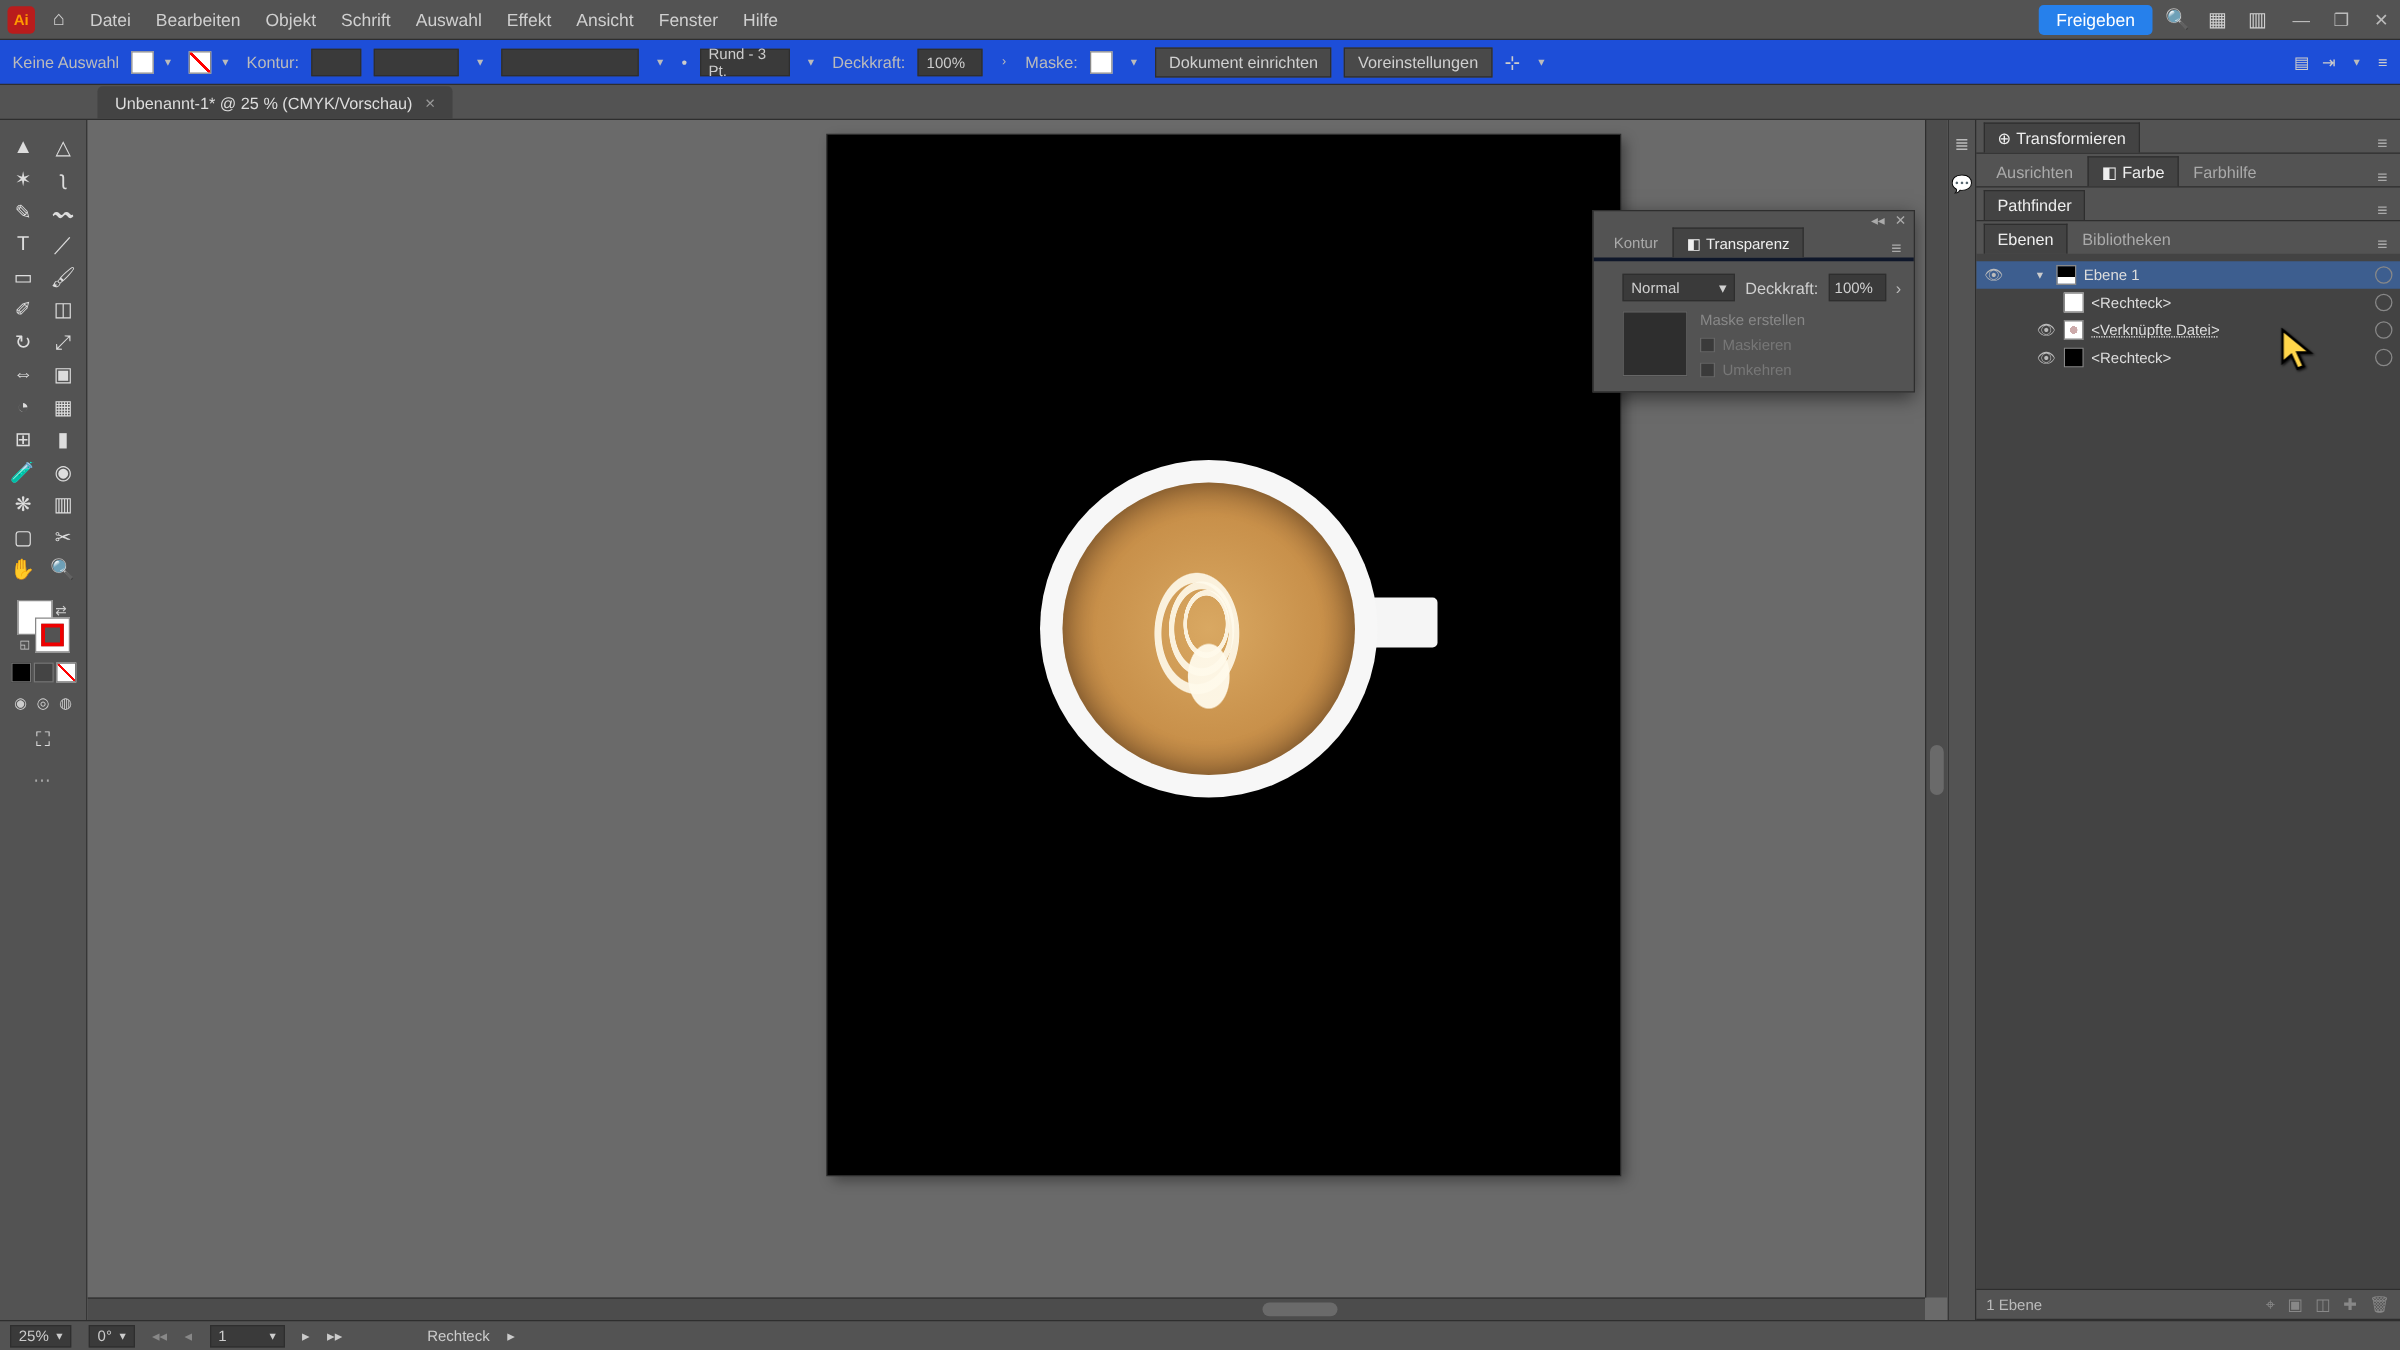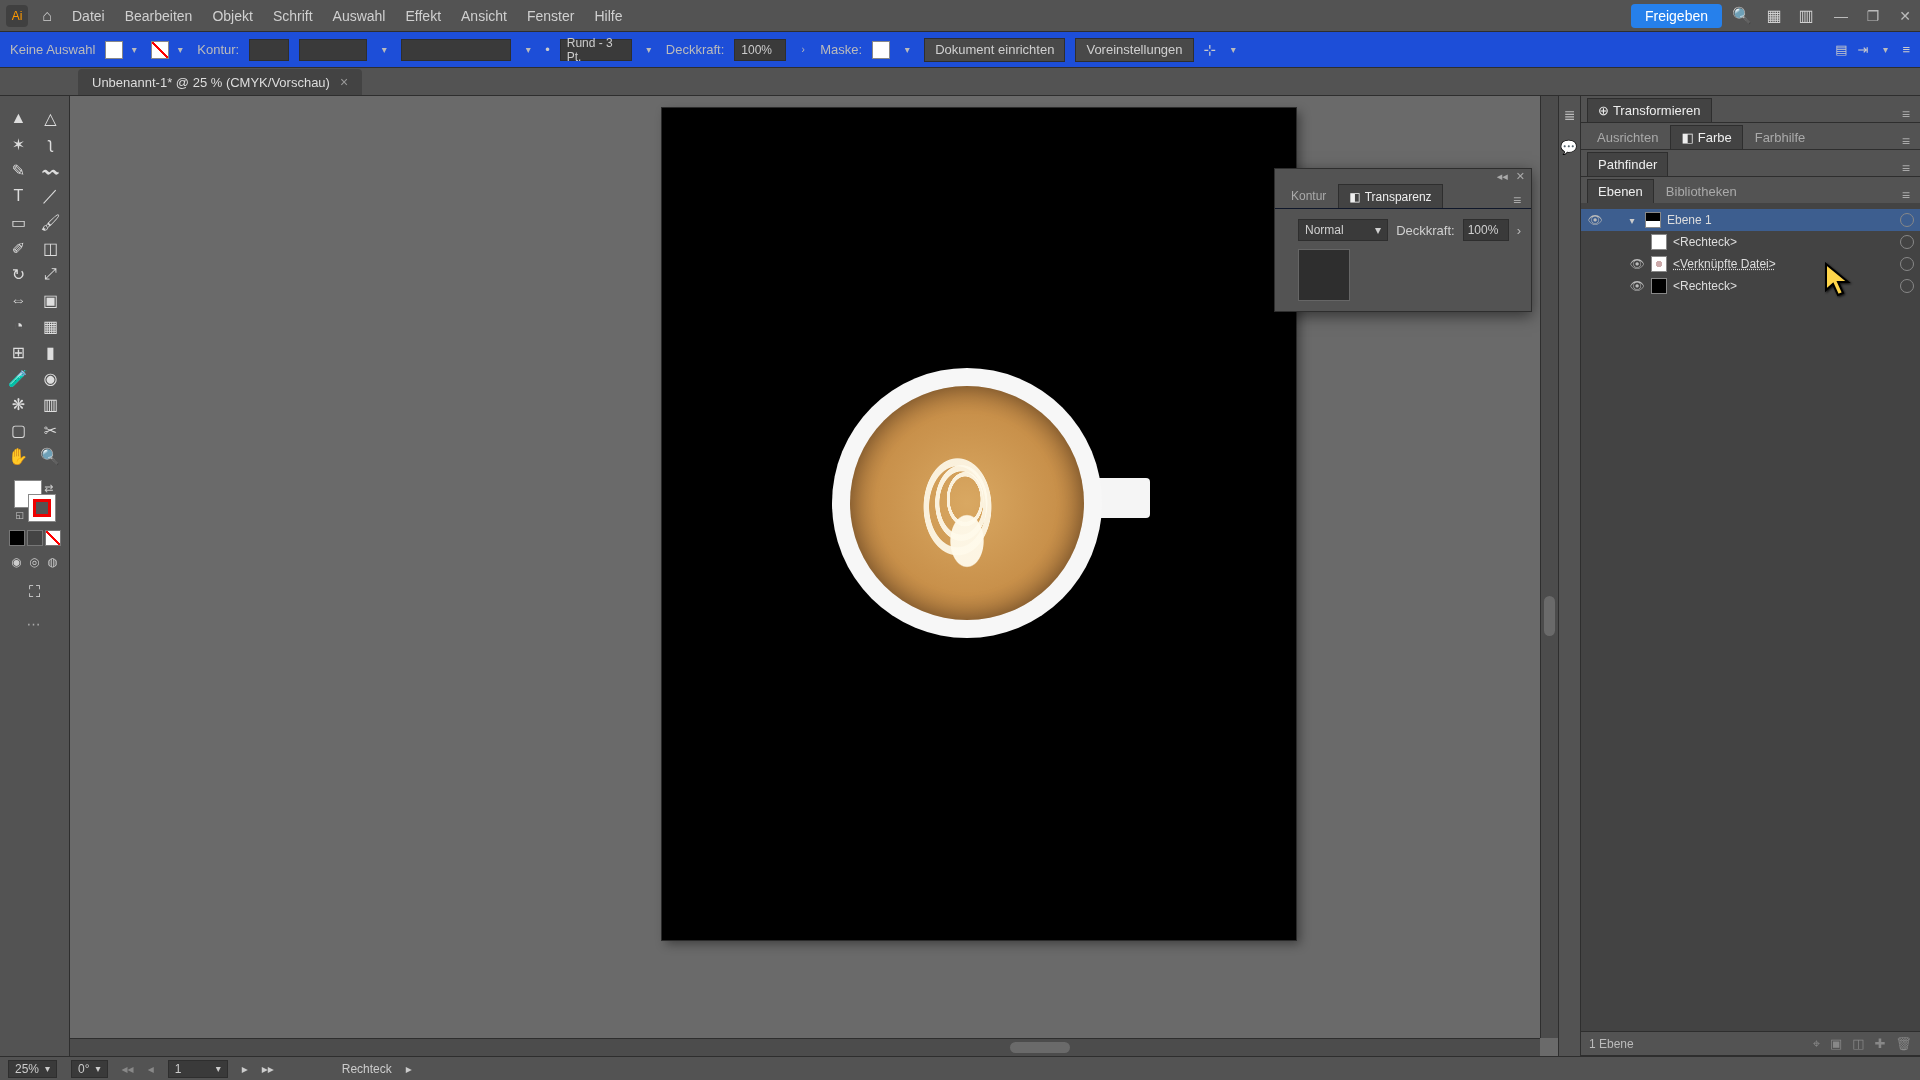--- a/index.html
+++ b/index.html
@@ -1,20 +1,20 @@
 <!DOCTYPE html>
 <html><head>
 <meta charset="utf-8">
 <style>
 * { margin: 0; padding: 0; box-sizing: border-box; font-family: "Segoe UI", Arial, sans-serif; user-select: none; }
 body { width: 1920px; height: 1080px; background: #535353; overflow: hidden; color: #d0d0d0; font-size: 14px; }
 
 
 #menubar { display: flex; align-items: center; height: 32px; background: #535353; border-bottom: 1px solid #2e2e2e; padding: 0 6px; gap: 8px; }
-#menubar .app-icon { width: 22px; height: 22px; background: #404040; border-radius: 4px; display: flex; align-items: center; justify-content: center; color: #ff9a00; font-weight: 400; font-size: 12px; }
+#menubar .app-icon { width: 22px; height: 22px; background: #b91c1c; border-radius: 4px; display: flex; align-items: center; justify-content: center; color: #ff9a00; font-weight: 700; font-size: 12px; }
 #menubar .home-icon { width: 22px; height: 22px; display:flex; align-items:center; justify-content:center; color:#d0d0d0; font-size:16px; }
 #menubar .menu-item { color: #d0d0d0; padding: 4px 6px; font-size: 14px; }
 #menubar .spacer { flex: 1; }
 #menubar .share-btn { background: #2680eb; color: #fff; padding: 4px 14px; border-radius: 4px; font-size: 14px; }
 #menubar .icon-btn { width: 24px; height: 24px; display:flex; align-items:center; justify-content:center; color:#d0d0d0; font-size:16px; }
 #menubar .wctrl { width:18px; height:18px; display:flex; align-items:center; justify-content:center; color:#bbb; font-size:14px; margin-left:6px; }
 
 
 #controlbar { display:flex; align-items:center; height:36px; background:#1d4ed8; border-bottom:1px solid #2e2e2e; padding:0 10px; gap:10px; font-size:13px; }
 #controlbar .swatch { width:18px; height:18px; border:1px solid #888; }
@@ -70,21 +70,21 @@
   radial-gradient(ellipse 38px 56px  at 49% 48%, transparent 40%, rgba(255,250,235,.9) 41%, rgba(255,250,235,.9) 48%, transparent 49%);
 }
 .scrollbar-h { position:absolute; left:0; right:18px; bottom:0; height:18px; background:#4c4c4c; border-top:1px solid #2e2e2e; }
 .scrollbar-v { position:absolute; top:0; bottom:18px; right:0; width:18px; background:#4c4c4c; border-left:1px solid #2e2e2e; }
 .scrollbar-v .thumb { position:absolute; left:3px; right:3px; top:500px; height:40px; background:#6a6a6a; border-radius:6px; }
 .scrollbar-h .thumb { position:absolute; top:3px; bottom:3px; left:940px; width:60px; background:#6a6a6a; border-radius:6px; }
 
 
 #transp-panel { position:absolute; right:26px; top:72px; width:258px; background:#535353; border:1px solid #2e2e2e; box-shadow:0 4px 14px rgba(0,0,0,.5); font-size:13px; }
 #transp-panel .hdr { display:flex; align-items:center; height:14px; justify-content:flex-end; gap:8px; padding:0 6px; color:#aaa; font-size:11px; }
-#transp-panel .tabs { display:flex; height:26px; border-bottom:1px solid #0f172a; align-items:flex-end; padding:0 6px; gap:2px; }
+#transp-panel .tabs { display:flex; height:26px; border-bottom:3px solid #0f172a; align-items:flex-end; padding:0 6px; gap:2px; }
 #transp-panel .tab { height:24px; padding:0 10px; display:flex; align-items:center; color:#aaa; font-size:12px; }
 #transp-panel .tab.active { background:#434343; color:#eee; border:1px solid #2e2e2e; border-bottom:none; }
 #transp-panel .body { padding:10px; display:flex; flex-direction:column; gap:8px;margin-left:13px; }
 #transp-panel .row { display:flex; align-items:center; gap:8px; }
 #transp-panel .select { flex:1; height:22px; background:#3a3a3a; border:1px solid #2e2e2e; padding:0 6px; display:flex; align-items:center; justify-content:space-between; font-size:12px; }
 #transp-panel .num { width:46px; height:22px; background:#3a3a3a; border:1px solid #2e2e2e; padding:0 4px; display:flex; align-items:center; font-size:12px; }
 #transp-panel .mask-area { display:flex; gap:10px; }
 #transp-panel .thumb { width:52px; height:52px; background:#2e2e2e; border:1px solid #666; }
 #transp-panel .mask-opts { flex:1; display:flex; flex-direction:column; gap:6px; font-size:12px; color:#777; }
 #transp-panel .mask-opts .btn { color:#888; }
@@ -307,20 +307,31 @@
           <div class="select">
             <span>Normal</span>
               <span>▾</span>
           </div>
           <span class="label">Deckkraft:</span>
           <div class="num">100%</div>
           <span style="color:#bbb;">›</span>
         </div>
         <div class="mask-area">
           <div class="thumb"></div>
+          <div class="mask-opts">
+            <div class="btn">Maske erstellen</div>
+            <div class="chk">
+                <div class="box"></div>
+                <span>Maskieren</span>
+              </div>
+            <div class="chk">
+                <div class="box"></div>
+                <span>Umkehren</span>
+              </div>
+          </div>
         </div>
       </div>
     </div>
 
     <div class="scrollbar-v">
         <div class="thumb"></div>
       </div>
     <div class="scrollbar-h">
         <div class="thumb"></div>
       </div>

